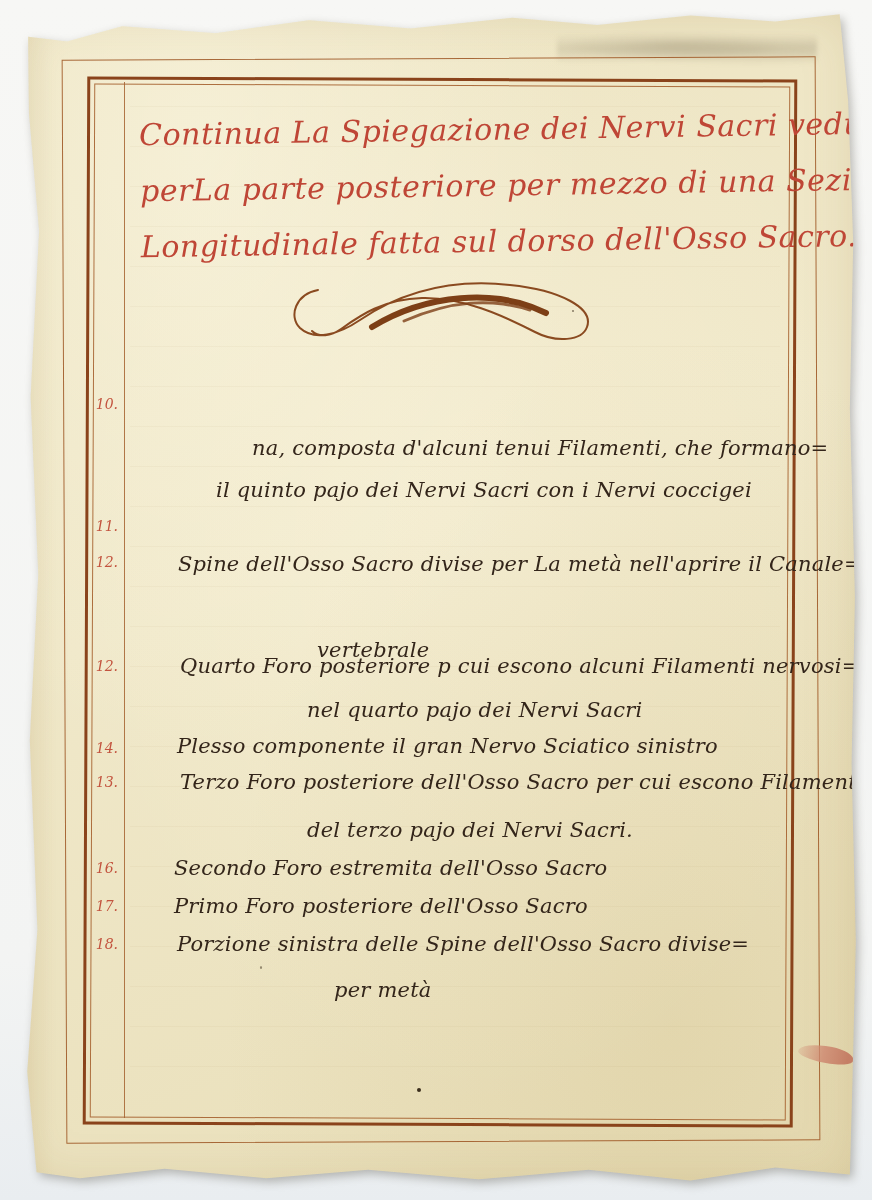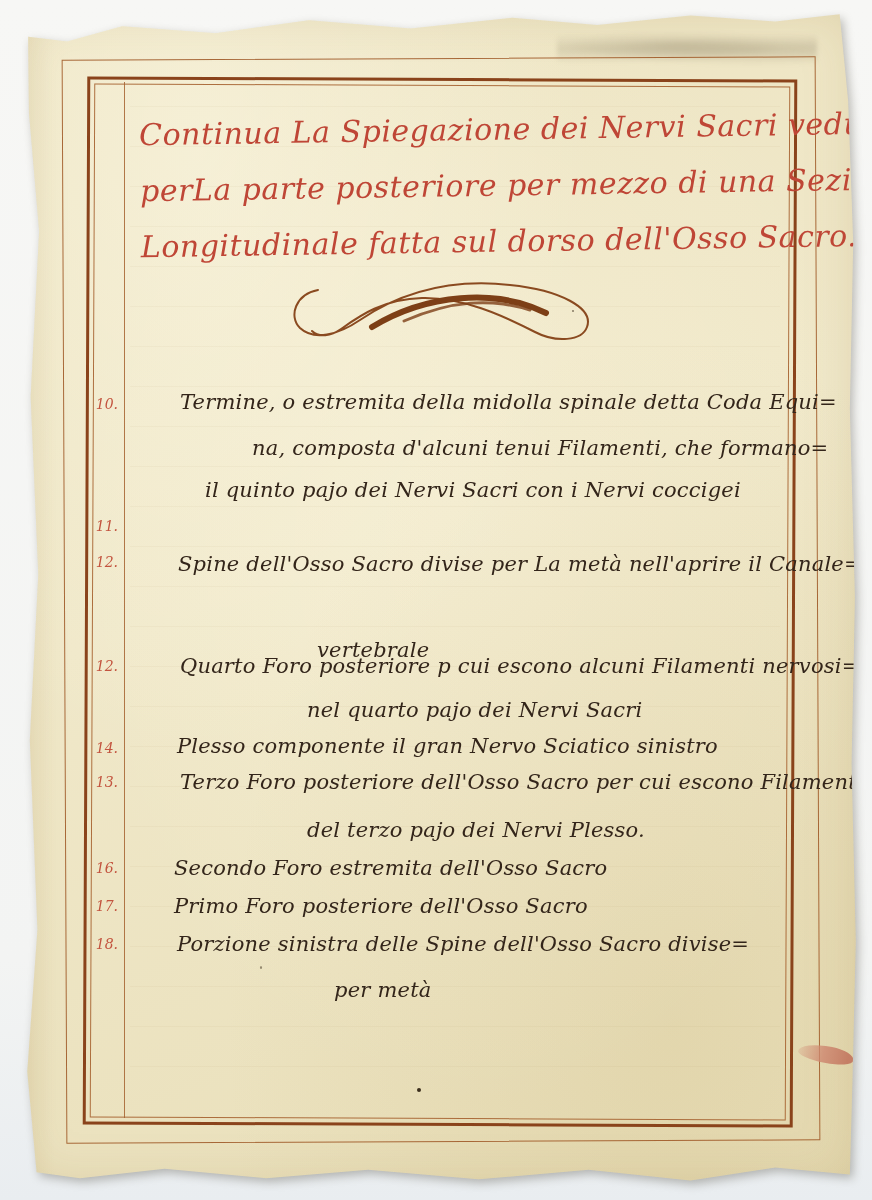--- a/index.html
+++ b/index.html
@@ -112,35 +112,34 @@
       <div class="n" style="top:390px">10.</div>
       <div class="n" style="top:512px">11.</div>
       <div class="n" style="top:548px">12.</div>
       <div class="n" style="top:652px">12.</div>
       <div class="n" style="top:734px">14.</div>
       <div class="n" style="top:768px">13.</div>
       <div class="n" style="top:854px">16.</div>
       <div class="n" style="top:892px">17.</div>
       <div class="n" style="top:930px">18.</div>
 
-      <div class="l" style="left:168px;top:384px">Termine, o estremita della midolla spinale detta Coda Equi=</div>
       <div class="l" style="left:240px;top:430px">na, composta d'alcuni tenui Filamenti, che formano=</div>
-      <div class="l" style="left:193px;top:472px">il quinto pajo dei Nervi Sacri con i Nervi coccigei</div>
+      <div class="l" style="left:204px;top:472px">il quinto pajo dei Nervi Sacri con i Nervi coccigei</div>
 
 
       <div class="l" style="left:166px;top:546px">Spine dell'Osso Sacro divise per La metà nell'aprire il Canale=</div>
       <div class="l" style="left:305px;top:632px">vertebrale</div>
 
       <div class="l" style="left:168px;top:648px">Quarto Foro posteriore p cui escono alcuni Filamenti nervosi=</div>
       <div class="l" style="left:295px;top:692px">nel quarto pajo dei Nervi Sacri</div>
 
       <div class="l" style="left:165px;top:728px">Plesso componente il gran Nervo Sciatico sinistro</div>
 
       <div class="l" style="left:168px;top:764px">Terzo Foro posteriore dell'Osso Sacro per cui escono Filamenti=</div>
-      <div class="l" style="left:295px;top:812px">del terzo pajo dei Nervi Plesso.</div>
+      <div class="l" style="left:295px;top:812px">del terzo pajo dei Nervi Sacri.</div>
 
       <div class="l" style="left:162px;top:850px">Secondo Foro estremita dell'Osso Sacro</div>
 
       <div class="l" style="left:162px;top:888px">Primo Foro posteriore dell'Osso Sacro</div>
 
       <div class="l" style="left:165px;top:926px">Porzione sinistra delle Spine dell'Osso Sacro divise=</div>
       <div class="l" style="left:322px;top:972px">per metà</div>
 
       <div class="smudge"></div>
       <div class="speck sp1"></div>

